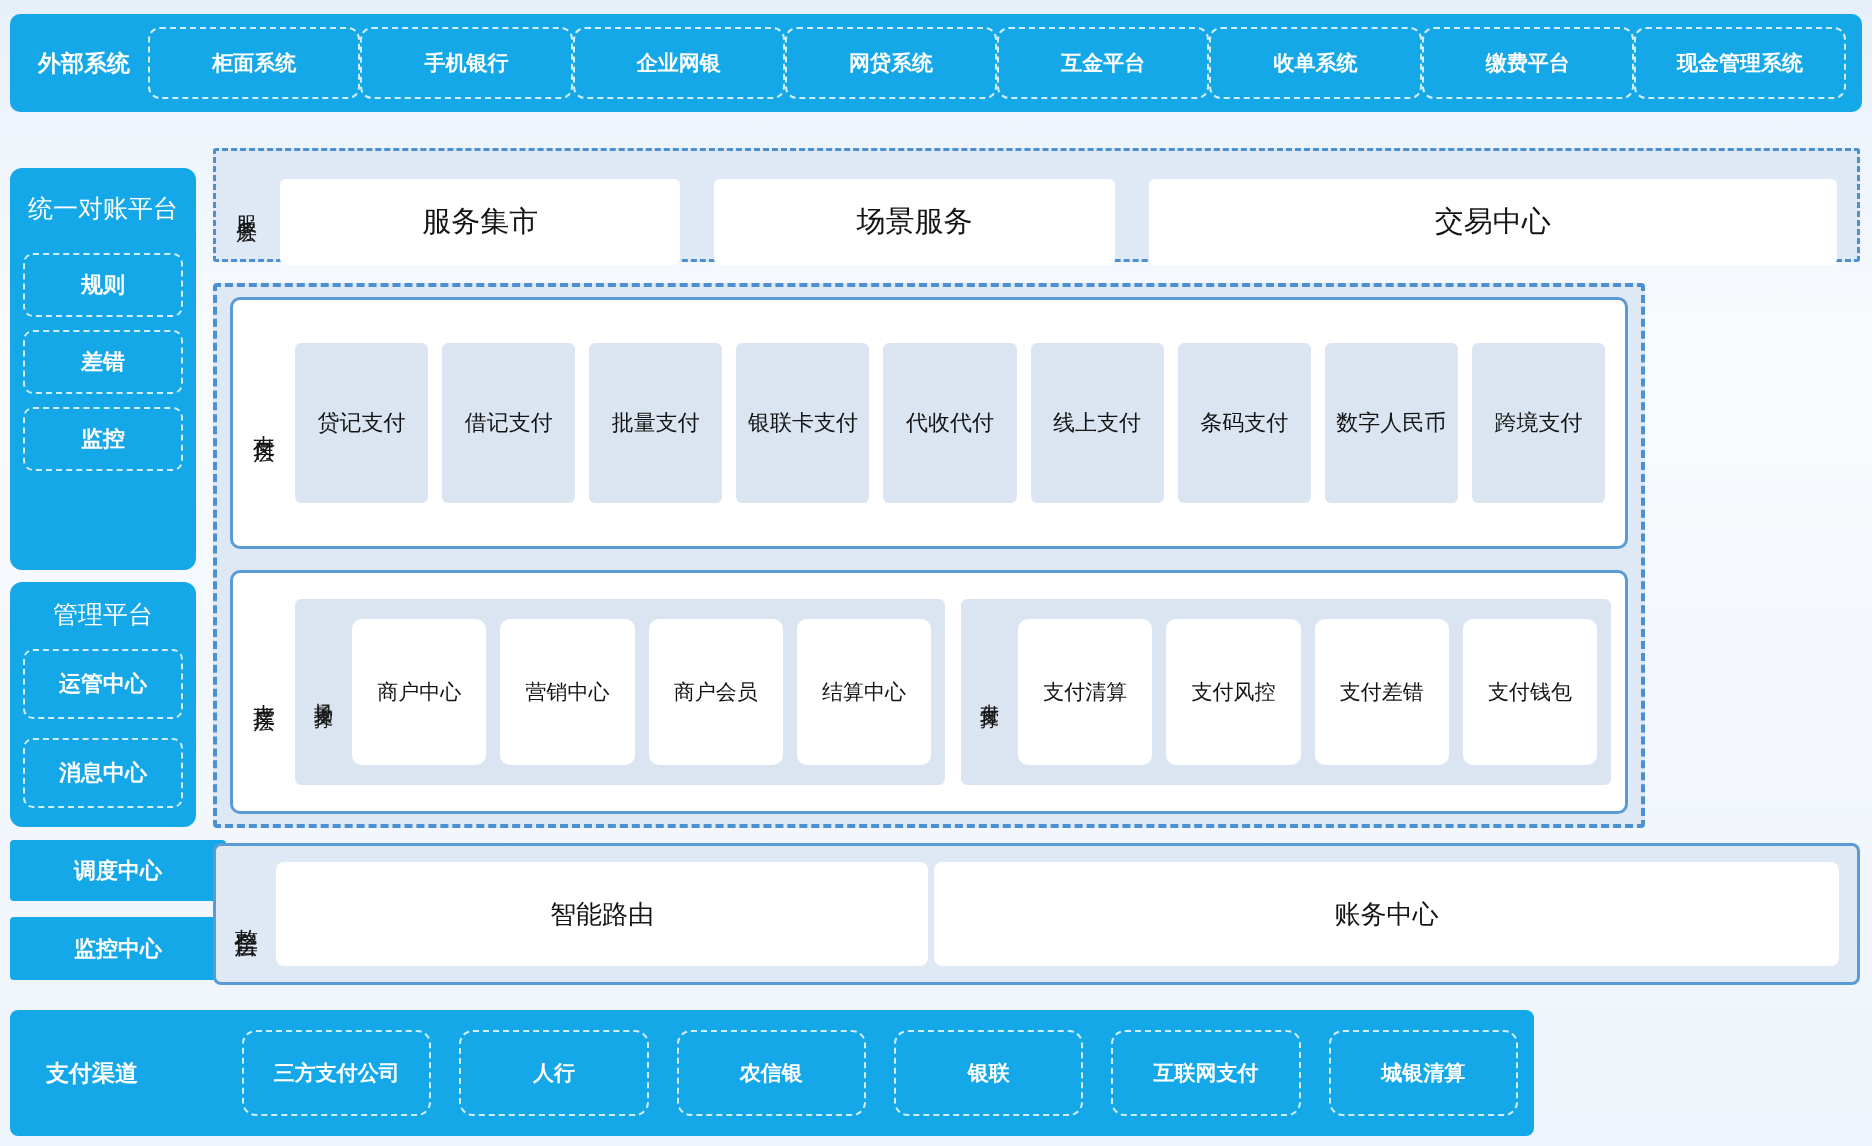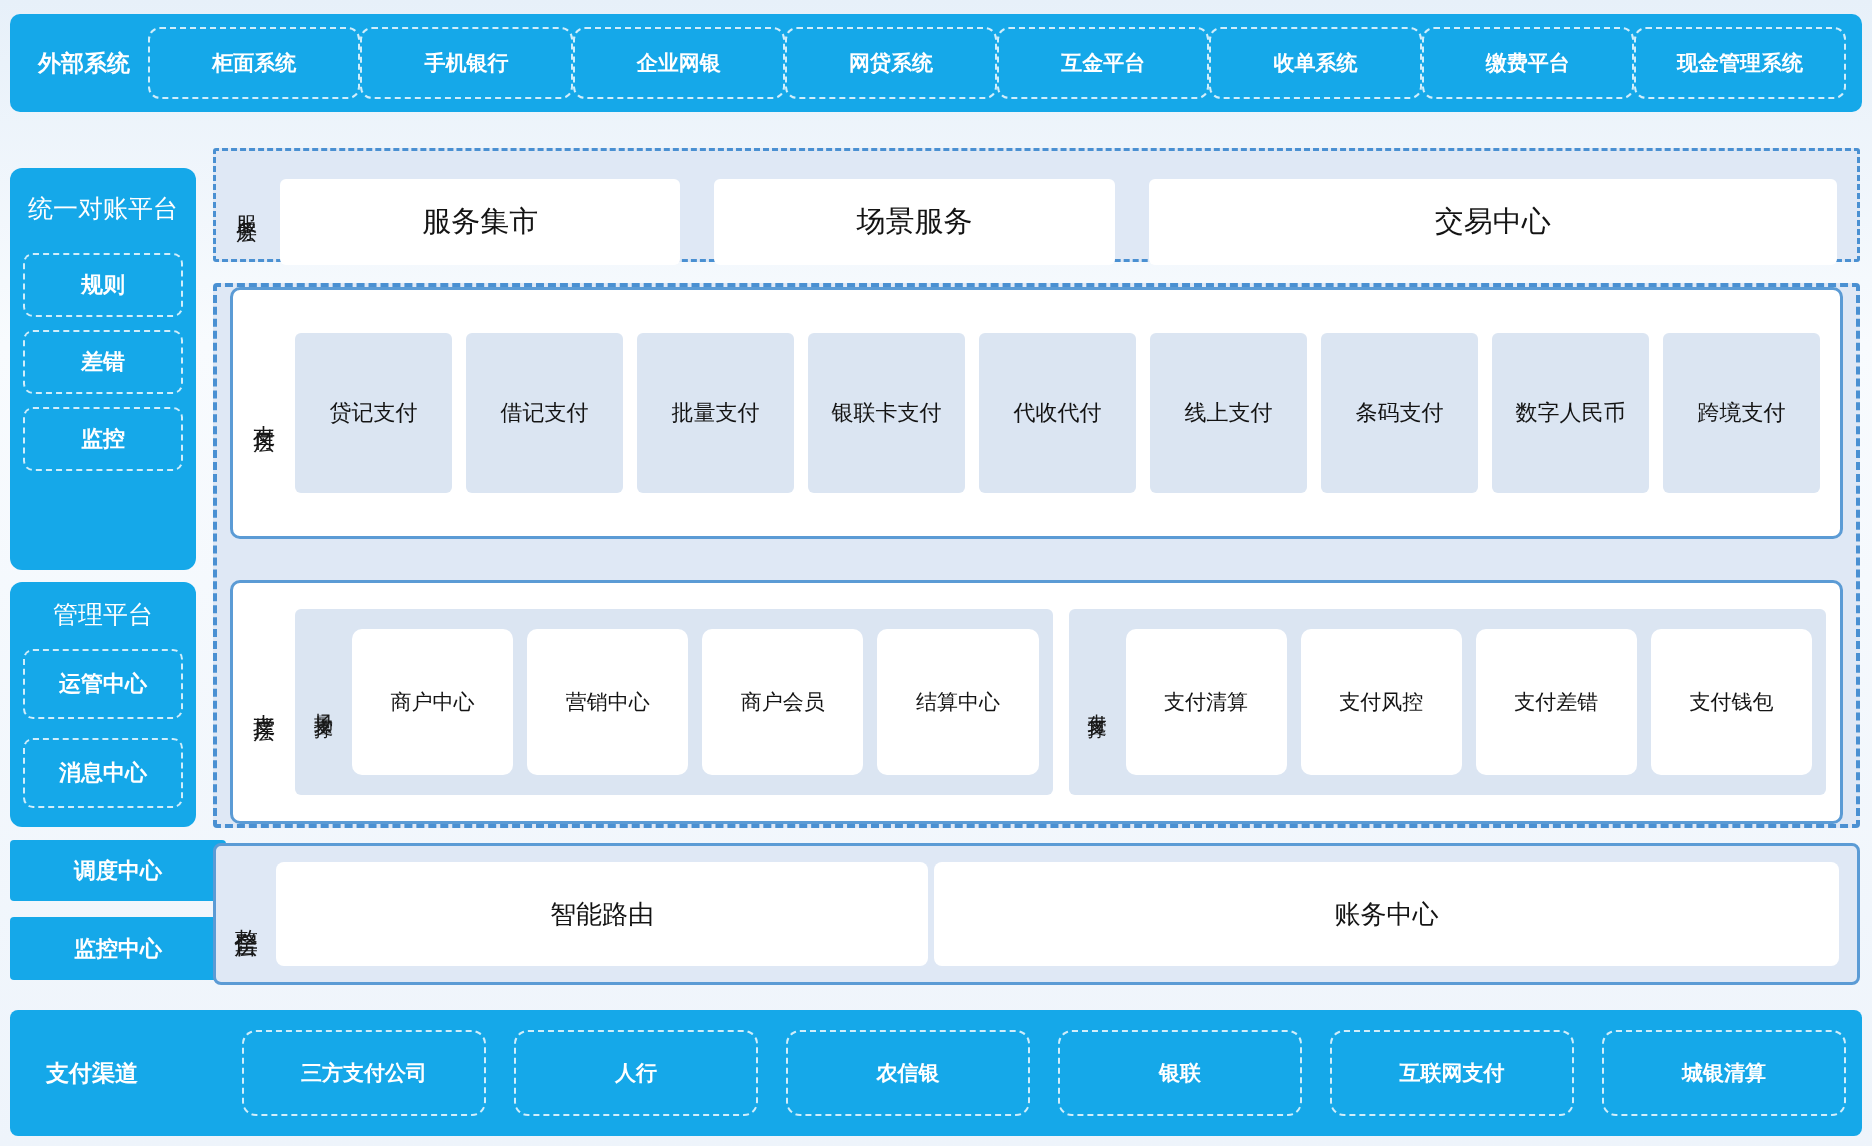--- a/index.html
+++ b/index.html
@@ -9,21 +9,21 @@
     position:relative; width:1872px; height:1146px;
     background:linear-gradient(180deg,#e7f0f9 0%,#f8fbfe 30%,#eef4fb 100%);
     overflow:hidden;
   }
   
   .bluebar {
     position:absolute; background:#15a8e9; display:flex; align-items:center;
     color:#fff;
   }
   .top-bar { left:10px; top:14px; width:1852px; height:98px; border-radius:10px; padding:0 16px 0 28px; gap:18px; }
-  .bottom-bar { left:10px; top:1010px; width:1852px; height:126px; border-radius:8px; padding:0 16px 0 36px; gap:18px; }
+  .bottom-bar { left:10px; top:1010px; width:1524px; height:126px; border-radius:8px; padding:0 16px 0 36px; gap:18px; }
   .bar-title { font-size:23px; font-weight:700; white-space:nowrap; color:#fff; }
   .bottom-bar .bar-title { width:178px; }
   .bar-items { flex:1; display:flex; align-items:center; gap:0; }
   .bottom-bar .bar-items { gap:28px; }
   .chip {
     flex:1; height:72px; border:2px dashed rgba(255,255,255,.8); border-radius:12px;
     display:flex; align-items:center; justify-content:center;
     font-size:21px; font-weight:600; color:#fff; white-space:nowrap;
   }
   .bottom-bar .chip { height:86px; border-radius:14px; }
@@ -67,23 +67,23 @@
   .service-layer .vlabel { width:38px; font-size:21px; }
   .service-items { flex:1; display:flex; align-items:center; gap:34px; }
   .white-box {
     background:#fff; border-radius:8px; display:flex; align-items:center; justify-content:center;
     color:#141414; white-space:nowrap;
   }
   .service-box { flex:1; height:86px; font-size:29px; border-radius:6px;margin-top:33px; }
   .service-items > :nth-child(3) { flex:1.72; }
   
   .big-dashed {
-    position:absolute; left:213px; top:283px; width:1647px; height:545px;
+    position:absolute; left:213px; top:283px; width:1432px; height:545px;
     background:#dfe8f5; border:4px dashed #4a90d2; border-radius:4px;
-    padding:0 13px; display:flex; flex-direction:column; justify-content:space-between;
+    padding:10px 13px; display:flex; flex-direction:column; justify-content:space-between;
   }
   .layer-box {
     background:#fff; border:3px solid #5b9bd5; border-radius:10px;
     display:flex; align-items:center;
   }
   .layer-box .vlabel { width:62px; font-size:22px; }
   .layer-box.payment { height:252px; padding-right:20px; }
   .payment-items { flex:1; display:flex; gap:14px; height:160px; }
   .lite-box {
     flex:1; background:#dbe5f2; border-radius:6px;

